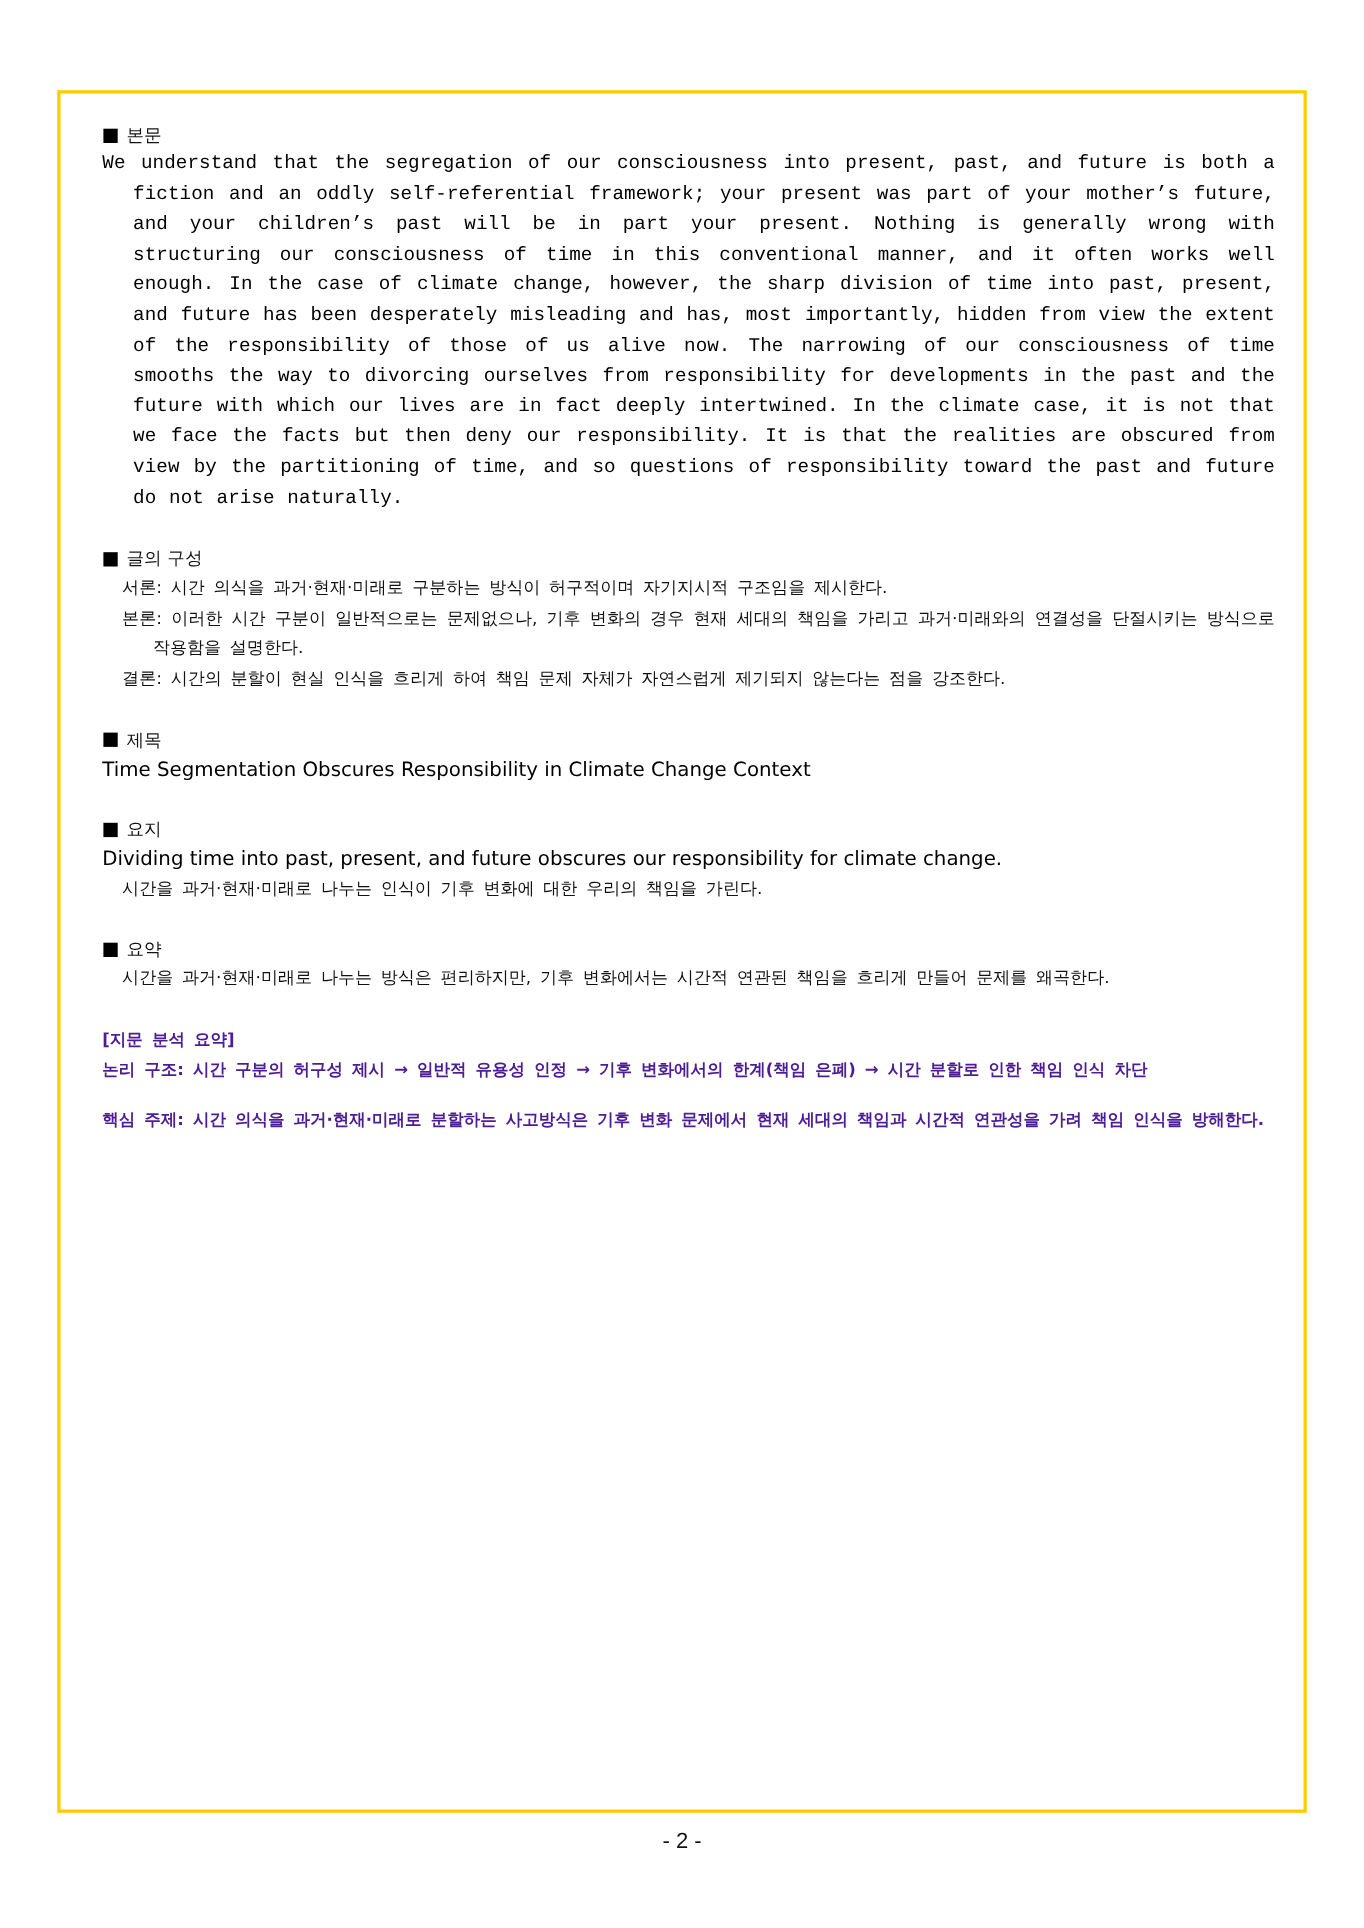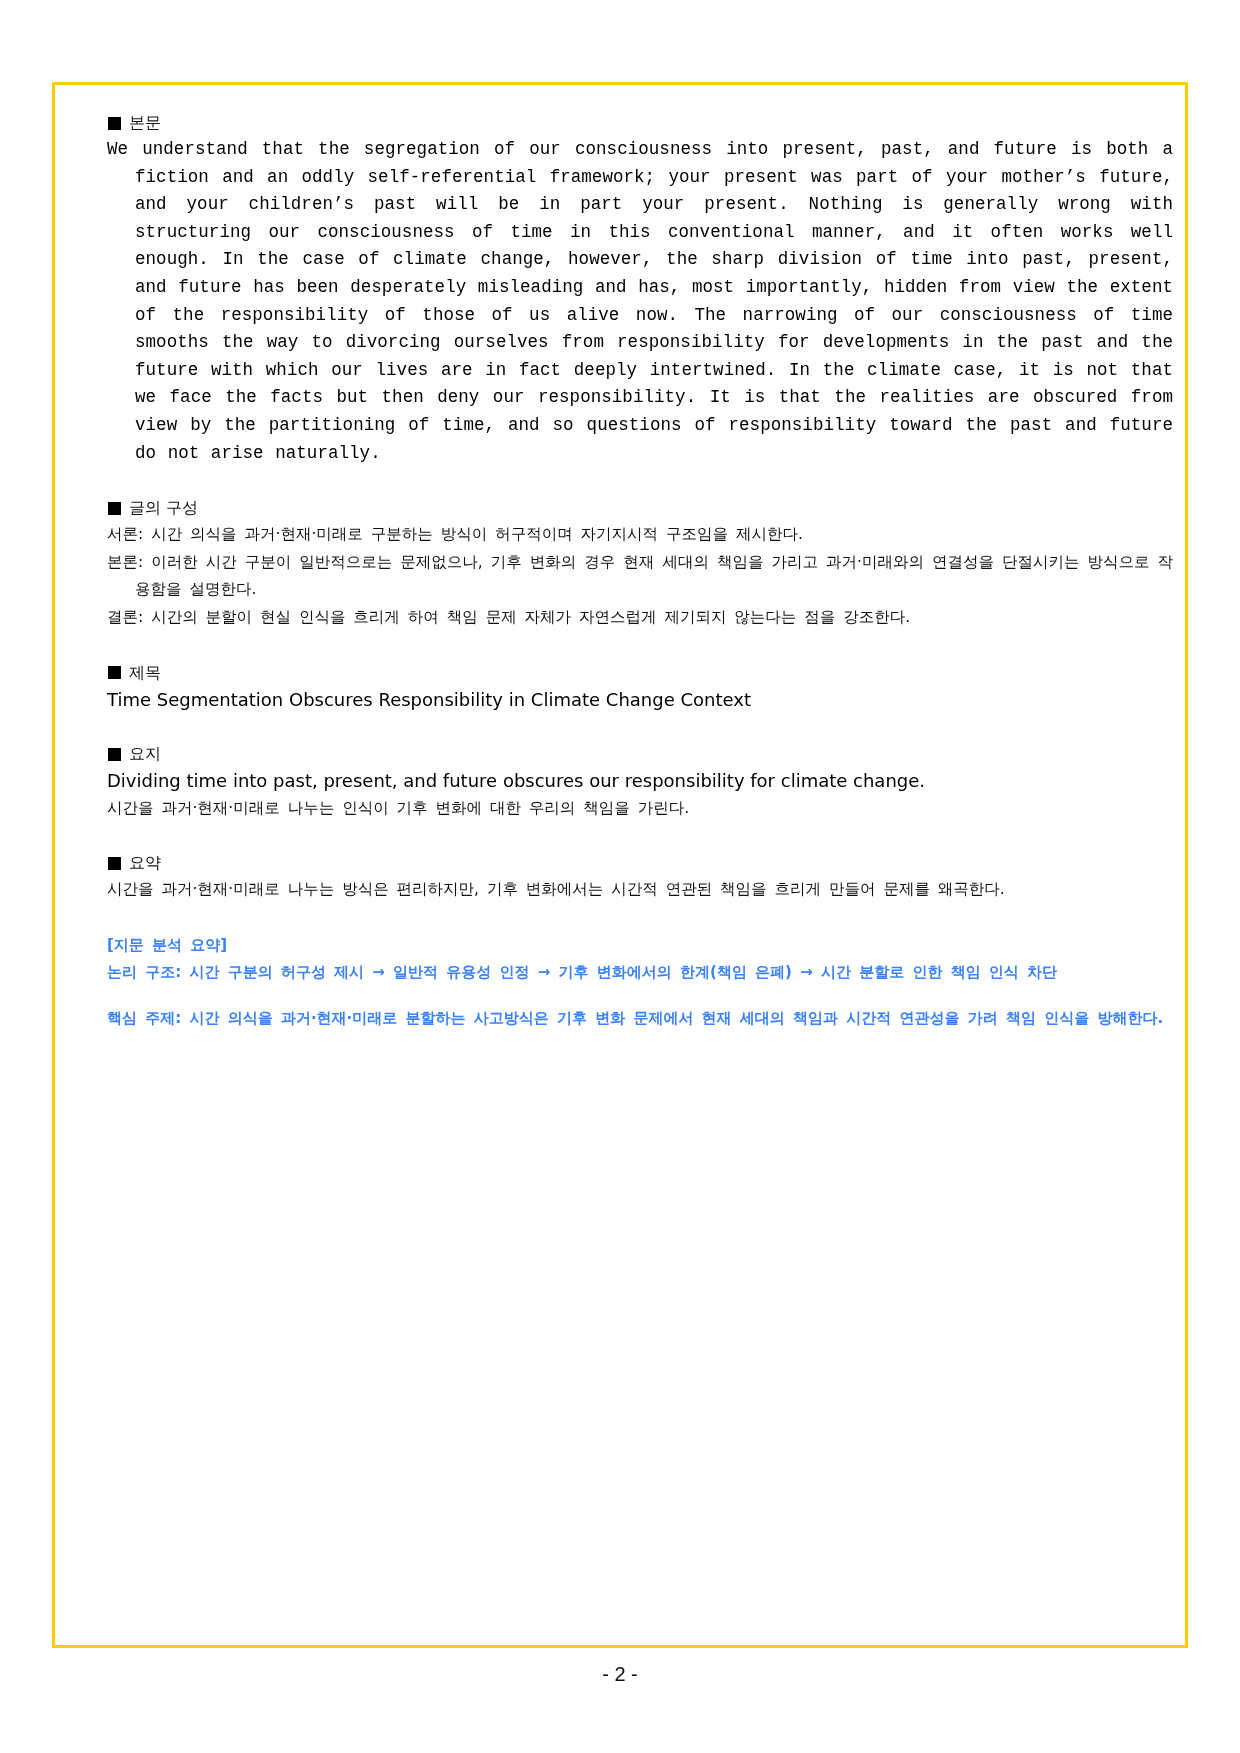--- a/index.html
+++ b/index.html
@@ -19,21 +19,21 @@
       position: absolute;
       left: 52px;
       top: 82px;
       width: 1136px;
       height: 1566px;
       border: 3px solid #FFCC00;
       box-sizing: border-box;
     }
     .content {
       position: absolute;
-      left: 107px;
+      left: 93px;
       top: 110px;
       width: 1066px;
     }
     .section {
       margin-bottom: 28px;
     }
     .section-head {
       font-size: 16px;
       line-height: 24px;
       height: 26px;
@@ -70,23 +70,24 @@
     }
     .ko-line {
       font-size: 15.5px;
       line-height: 27.6px;
       padding-left: 28px;
       text-indent: -28px;
       text-align: justify;
       text-align-last: left;
       color: #111;
       word-spacing: 3px;
+      margin-left: 18px;
     }
     .blue {
-      color: #3b82f6;
+      color: #4c1d95;
       font-weight: bold;
       font-size: 15px;
       line-height: 27.6px;
       padding-left: 28px;
       text-indent: -28px;
       text-align: justify;
       text-align-last: left;
       word-spacing: 3px;
     }
     .blue-gap {

